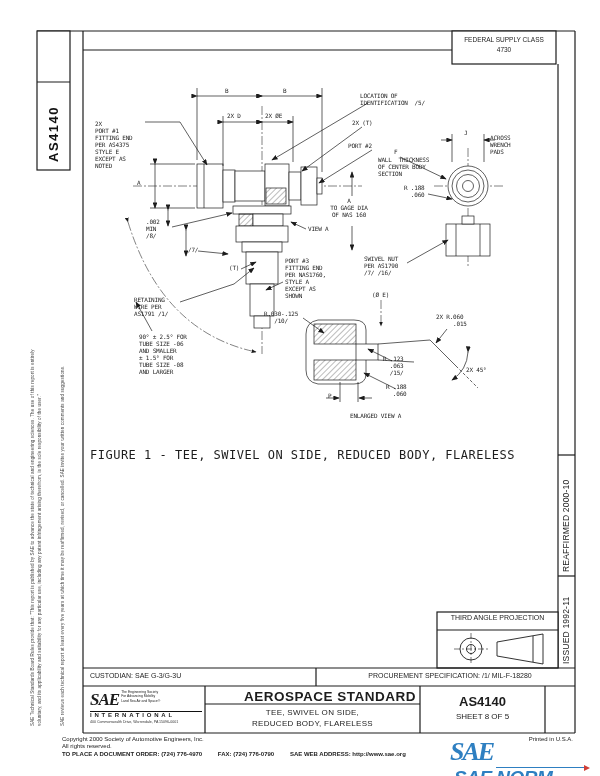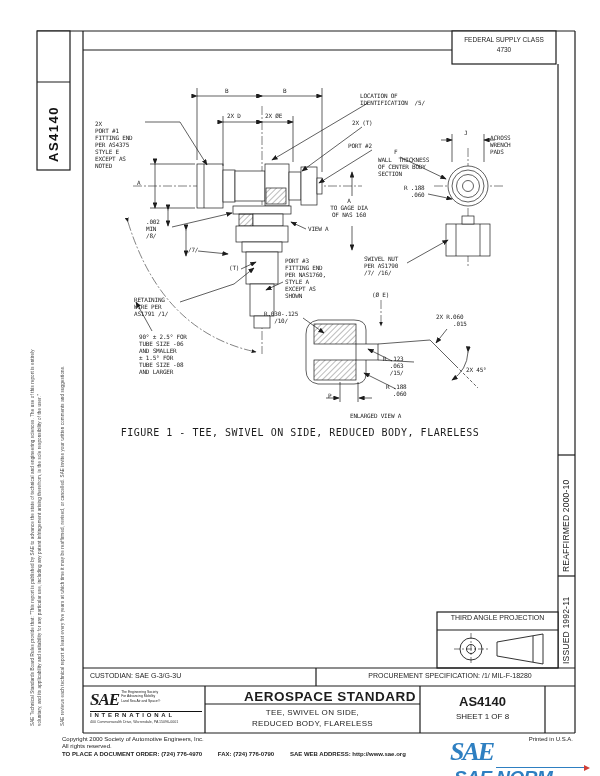--- a/index.html
+++ b/index.html
@@ -261,40 +261,40 @@
      .015</div>
   <div class="lbl" style="left:383px;top:355px;">R .123
   .063
   /15/</div>
   <div class="lbl" style="left:386px;top:383px;">R .188
   .060</div>
   <div class="lbl" style="left:466px;top:366px;">2X 45°</div>
   <div class="lbl" style="left:328px;top:392px;">P</div>
   <div class="lbl" style="left:350px;top:412px;">ENLARGED VIEW A</div>
 
-  <div class="lbl ctr" style="left:90px;top:427px;width:420px;font-size:10px;letter-spacing:0.5px;">FIGURE 1 - TEE, SWIVEL ON SIDE, REDUCED BODY, FLARELESS</div>
+  <div class="lbl ctr" style="left:90px;top:448px;width:420px;font-size:12px;letter-spacing:0.5px;">FIGURE 1 - TEE, SWIVEL ON SIDE, REDUCED BODY, FLARELESS</div>
 
   <div class="projlbl">THIRD ANGLE PROJECTION</div>
 
   <div class="cust" style="left:90px;">CUSTODIAN: SAE G-3/G-3U</div>
   <div class="cust" style="left:330px;width:240px;text-align:center;">PROCUREMENT SPECIFICATION: /1/ MIL-F-18280</div>
 
   <div class="saelogo">
     <span class="big">SAE</span><span class="tag" style="white-space:pre;">The Engineering Society
 For Advancing Mobility
 Land Sea Air and Space®</span>
     <div class="intl">INTERNATIONAL</div>
     <div class="addr">400 Commonwealth Drive, Warrendale, PA 15096-0001</div>
   </div>
 
   <div class="tb-head">AEROSPACE STANDARD</div>
   <div class="tb-sub" style="top:708px;">TEE, SWIVEL ON SIDE,</div>
   <div class="tb-sub" style="top:719px;text-align:center;">REDUCED BODY, FLARELESS</div>
   <div class="tb-num">AS4140</div>
-  <div class="tb-sheet">SHEET 1 OF 8</div>
+  <div class="tb-sheet">SHEET 8 OF 5</div>
 
   <div class="foot" style="left:62px;top:736px;">Copyright 2000 Society of Automotive Engineers, Inc.</div>
   <div class="foot" style="left:62px;top:743px;">All rights reserved.</div>
   <div class="foot" style="left:62px;top:751px;">
     <b>TO PLACE A DOCUMENT ORDER:</b>
     <b style="margin-right:14px;">(724) 776-4970</b>
     <b>FAX:</b>
     <b style="margin-right:14px;">(724) 776-0790</b>
     <b>SAE WEB ADDRESS:</b>
     <b>http://www.sae.org</b>

